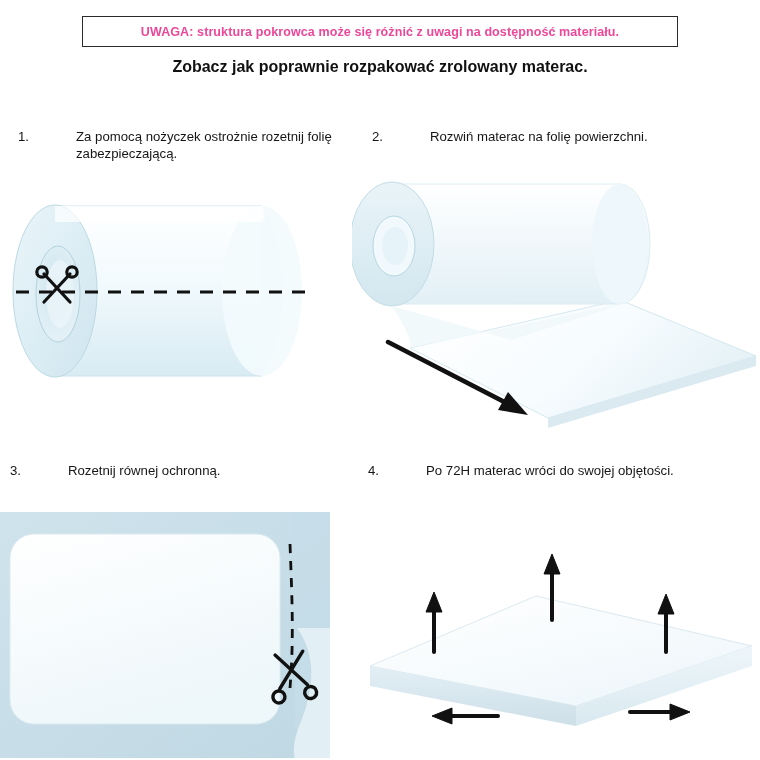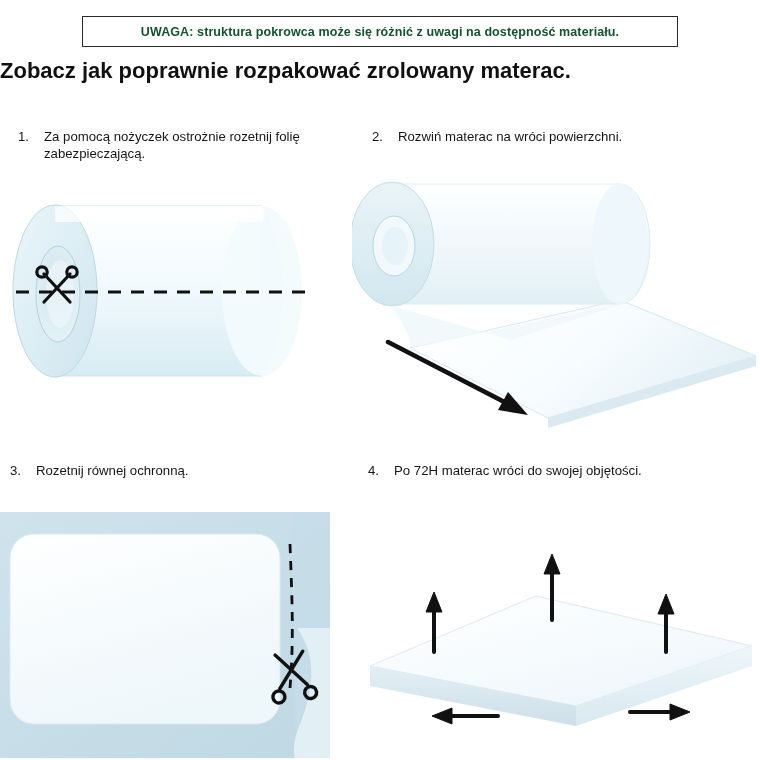--- a/index.html
+++ b/index.html
@@ -27,32 +27,33 @@
     background: #ffffff;
     display: flex;
     align-items: center;
     justify-content: center;
     box-sizing: border-box;
   }
   .notice-text {
     font-size: 12.5px;
     font-weight: bold;
     letter-spacing: 0.1px;
-    color: #14532d;
+    color: #ec4899;
     text-align: center;
     white-space: nowrap;
   }
 
   
   .heading {
     position: absolute;
     left: 0;
     top: 58px;
     width: 760px;
-    font-size: 22px;
+    text-align: center;
+    font-size: 16px;
     font-weight: bold;
     color: #111;
   }
 
   
   .step {
     position: absolute;
   }
   .step-caption {
     display: flex;
@@ -61,20 +62,21 @@
     line-height: 1.32;
     color: #161616;
   }
   .step-num {
     width: 26px;
     flex: 0 0 26px;
     font-size: 13.2px;
   }
   .step-label {
     flex: 1 1 auto;
+    margin-left: 32px;
   }
 
   #step1 { left: 18px;  top: 128px; width: 330px; }
   #step2 { left: 372px; top: 128px; width: 350px; }
   #step3 { left: 10px;  top: 462px; width: 330px; }
   #step4 { left: 368px; top: 462px; width: 360px; }
 
   
   .fig {
     position: absolute;
@@ -98,21 +100,21 @@
 <div class="step" id="step1">
   <div class="step-caption">
     <span class="step-num">1.</span>
     <span class="step-label">Za pomocą nożyczek ostrożnie rozetnij folię zabezpieczającą.</span>
   </div>
 </div>
 
 <div class="step" id="step2">
   <div class="step-caption">
     <span class="step-num">2.</span>
-    <span class="step-label">Rozwiń materac na wróci powierzchni.</span>
+    <span class="step-label">Rozwiń materac na folię powierzchni.</span>
   </div>
 </div>
 
 <div class="step" id="step3">
   <div class="step-caption">
     <span class="step-num">3.</span>
     <span class="step-label">Rozetnij równej ochronną.</span>
   </div>
 </div>
 

